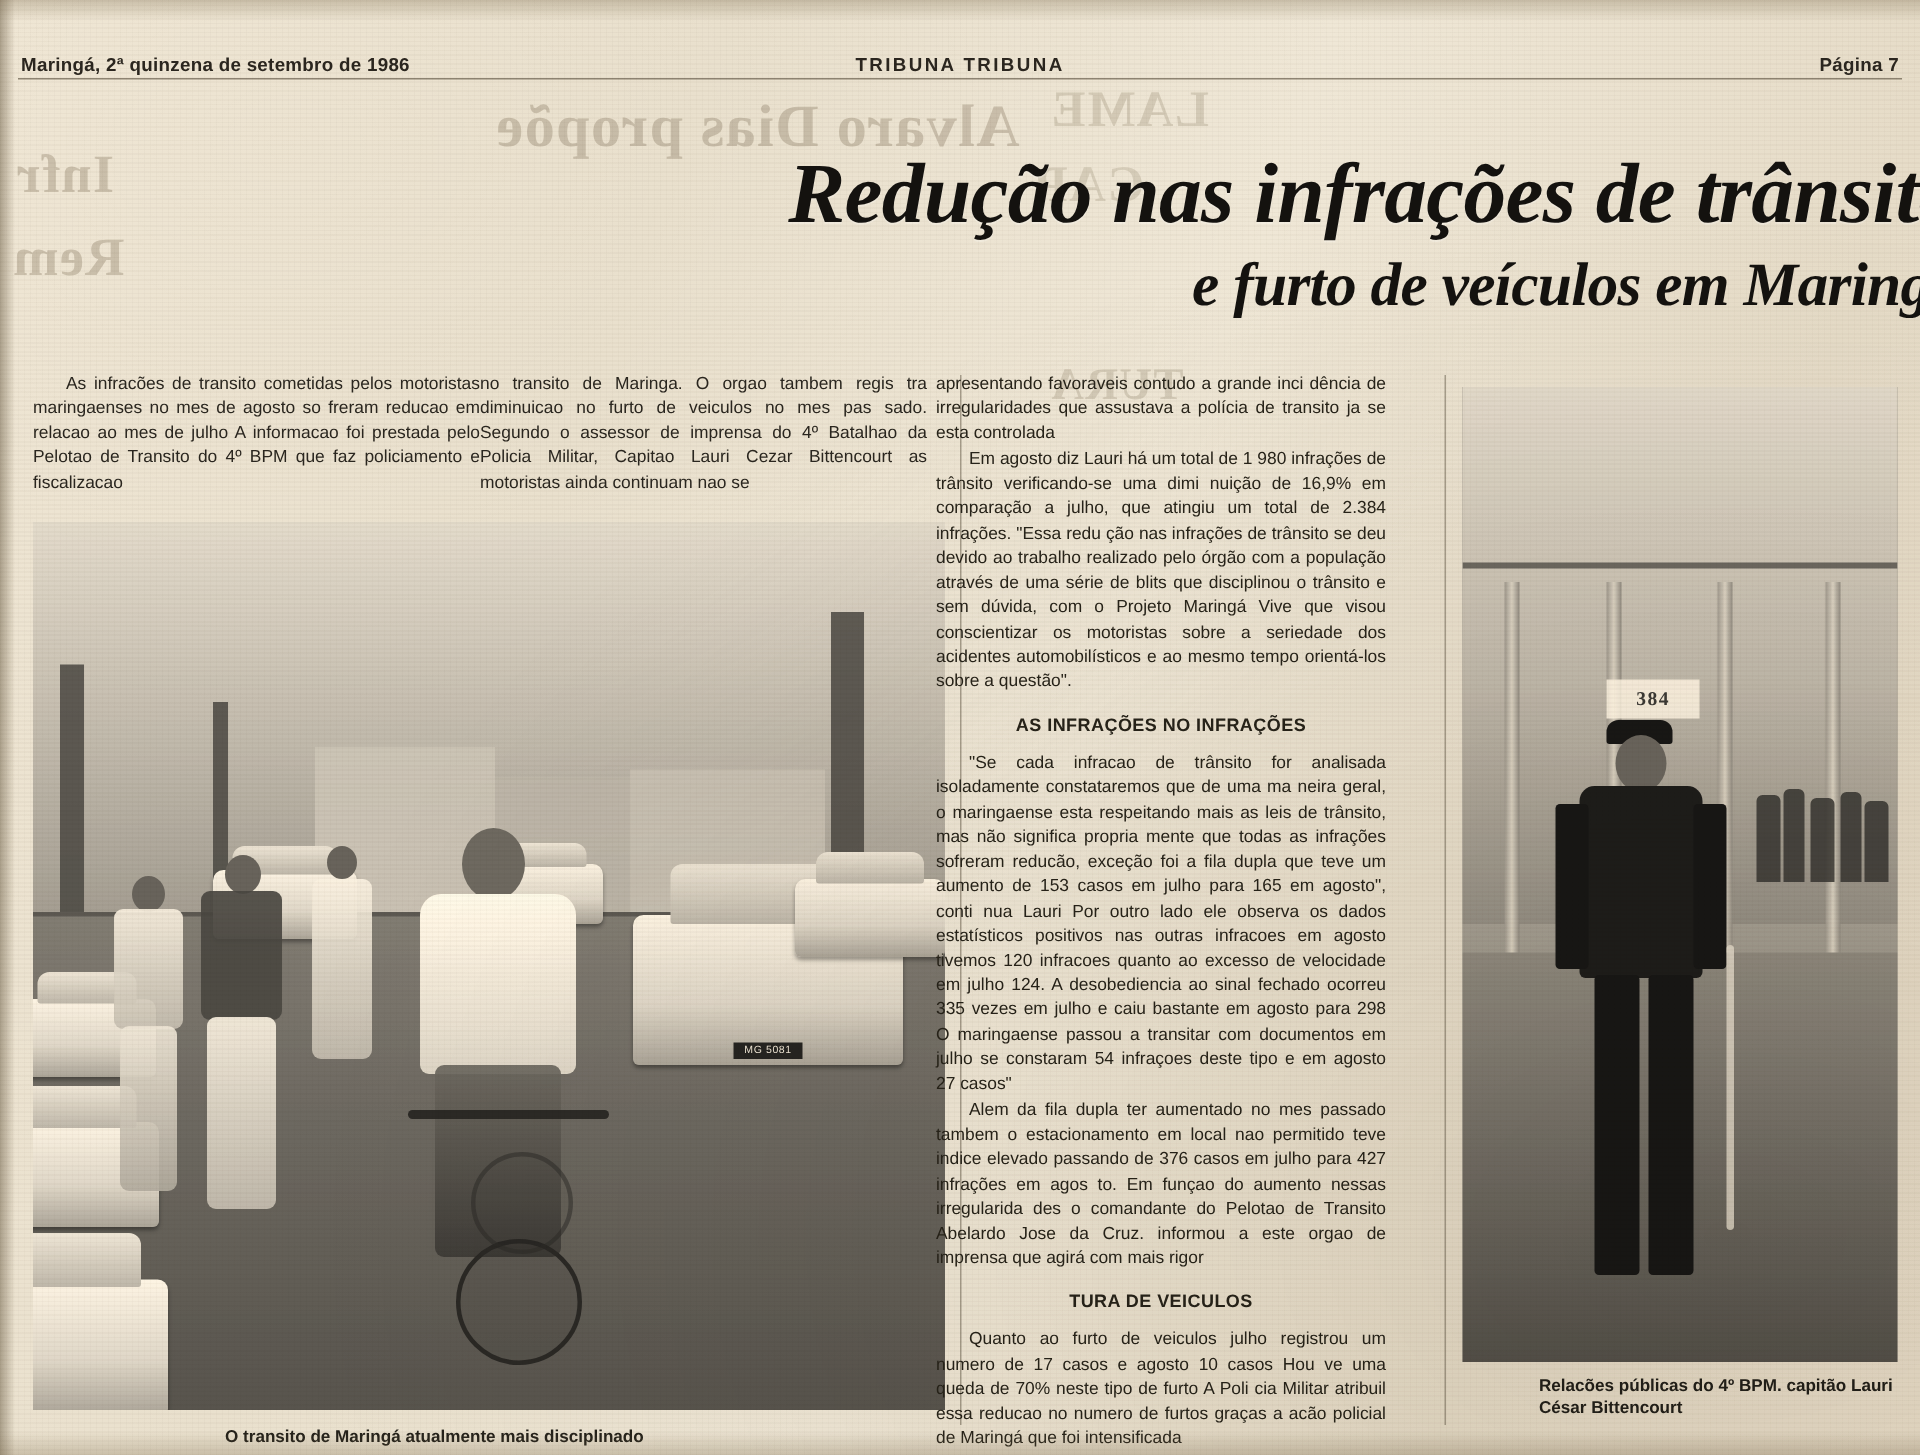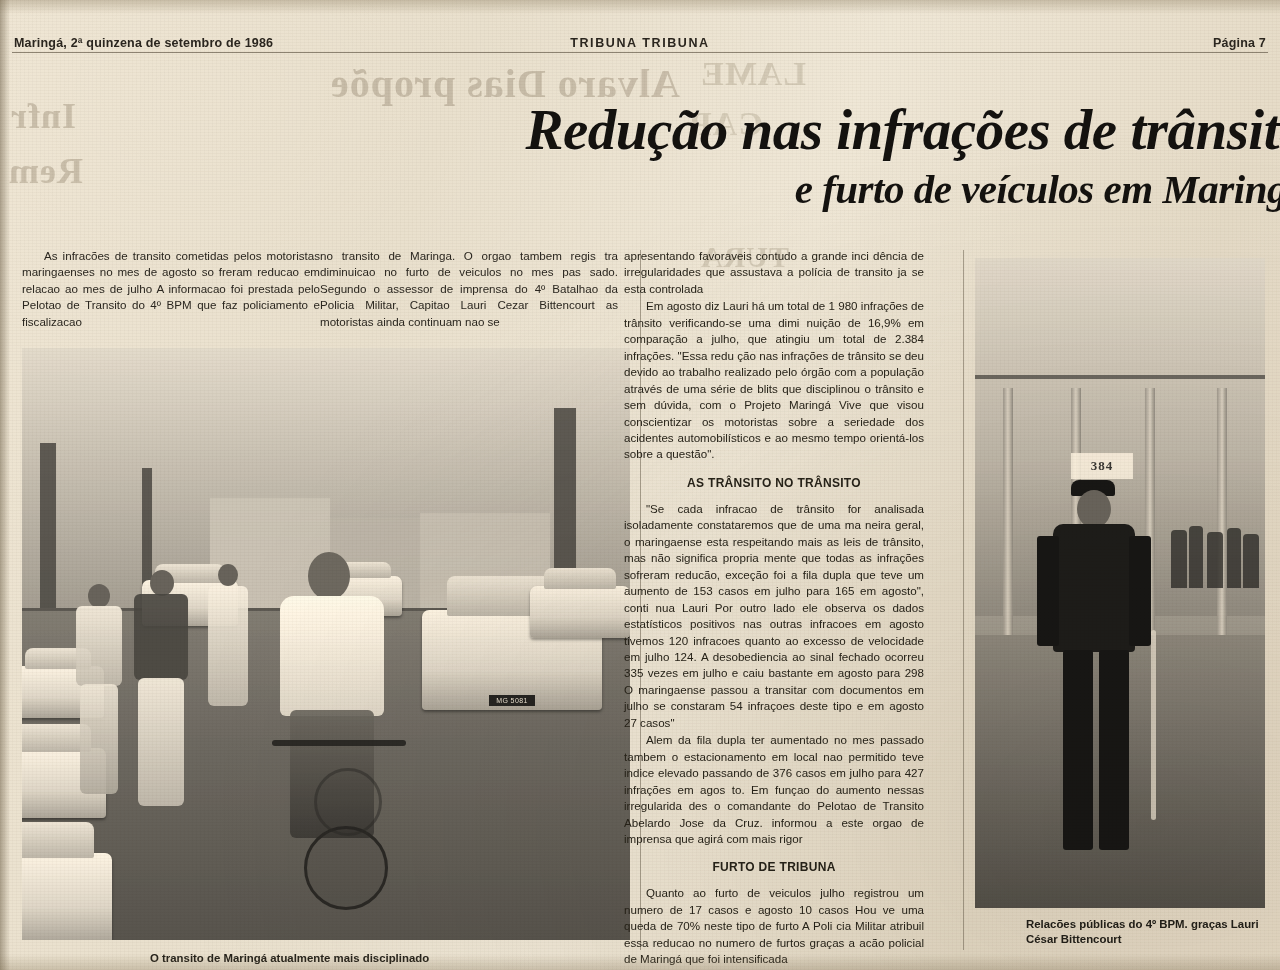--- a/index.html
+++ b/index.html
@@ -338,24 +338,24 @@
       <p><span>no transito de Maringa. O orgao tambem regis tra diminuicao no furto de veiculos no mes pas sado. Segundo o assessor de imprensa do 4º Batalhao da Policia Militar, Capitao Lauri Cezar Bittencourt as motoristas ainda continuam nao se</span></p>
     </div>
   </div>
 
   <div class="vrule vr1"></div>
   <div class="vrule vr2"></div>
 
   <div class="colmid">
     <p>apresentando favoraveis contudo a grande inci dência de irregularidades que assustava a polícia de transito ja se esta controlada</p>
     <p><span class="indent"></span><span>Em agosto  diz Lauri  há um total de 1 980 infrações de trânsito verificando-se uma dimi nuição de 16,9% em comparação a julho, que atingiu um total de 2.384 infrações. "Essa redu ção nas infrações de trânsito se deu devido ao trabalho realizado pelo órgão com a população através de uma série de blits que disciplinou o trânsito e sem dúvida, com o Projeto Maringá Vive que visou conscientizar os motoristas sobre a seriedade dos acidentes automobilísticos e ao mesmo tempo orientá-los sobre a questão".</span></p>
-    <div class="sub">AS TRÂNSITO NO TRÂNSITO</div>
+    <div class="sub">AS INFRAÇÕES NO INFRAÇÕES</div>
     <p><span class="indent"></span><span>"Se cada infracao de trânsito for analisada isoladamente constataremos que de uma ma neira geral, o maringaense esta respeitando mais as leis de trânsito, mas não significa propria mente que todas as infrações sofreram reducão, exceção foi a fila dupla que teve um aumento de 153 casos em julho para 165 em agosto", conti nua Lauri Por outro lado  ele observa os dados estatísticos positivos nas outras infracoes  em agosto tivemos 120 infracoes quanto ao excesso de velocidade em julho 124. A desobediencia ao sinal fechado ocorreu 335 vezes em julho e caiu bastante em agosto  para 298  O maringaense passou a transitar com documentos  em julho se constaram 54 infraçoes deste tipo e em agosto 27 casos"</span></p>
     <p><span class="indent"></span><span>Alem da fila dupla ter aumentado no mes passado  tambem o estacionamento em local nao permitido teve indice elevado  passando de 376 casos em julho para 427 infrações em agos to. Em funçao do aumento nessas irregularida des  o comandante do Pelotao de Transito Abelardo Jose da Cruz. informou a este orgao de imprensa que agirá com mais rigor</span></p>
-    <div class="sub">FURTO DE TRIBUNA</div>
+    <div class="sub">TURA DE VEICULOS</div>
     <p><span class="indent"></span><span>Quanto ao furto de veiculos  julho registrou um numero de 17 casos e agosto 10 casos  Hou ve uma queda de 70% neste tipo de furto  A Poli cia Militar atribuil essa reducao no numero de furtos graças a acão policial de Maringá que foi intensificada</span></p>
   </div>
 
   <div class="photo photo-left">
     <div class="pl-sky"></div>
     <div class="pl-trees"></div>
 
     <div class="pl-bldg" style="left:188px; top:150px; width:120px; height:110px; background:#c0b8a6;"></div>
     <div class="pl-bldg" style="left:308px; top:170px; width:90px; height:90px; background:#b3ab99;"></div>
     <div class="pl-bldg" style="left:398px; top:165px; width:130px; height:95px; background:#bdb5a2;"></div>
@@ -419,19 +419,19 @@
     <div class="officer-cap" style="left:96px; top:222px; width:44px; height:16px;"></div>
     <div class="officer-head" style="left:102px; top:232px; width:34px; height:38px;"></div>
     <div class="officer-body" style="left:78px; top:266px; width:82px; height:128px;"></div>
     <div class="officer-leg" style="left:88px; top:392px; width:30px; height:200px;"></div>
     <div class="officer-leg" style="left:124px; top:392px; width:30px; height:200px;"></div>
     <div class="officer-leg" style="left:62px; top:278px; width:22px; height:110px;"></div>
     <div class="officer-leg" style="left:154px; top:278px; width:22px; height:110px;"></div>
     <div class="officer-leg" style="left:176px; top:372px; width:5px; height:190px; background:#d8d2c2; opacity:.8;"></div>
   </div>
 
-  <div class="cap cap-right">Relacões públicas do 4º BPM. graças Lauri César Bittencourt</div>
+  <div class="cap cap-right">Relacões públicas do 4º BPM. capitão Lauri César Bittencourt</div>
 
   <div class="edge-left"></div>
   <div class="edge-top"></div>
   <div class="edge-bottom"></div>
   <div class="grain"></div>
 </div>
 
 </body></html>

